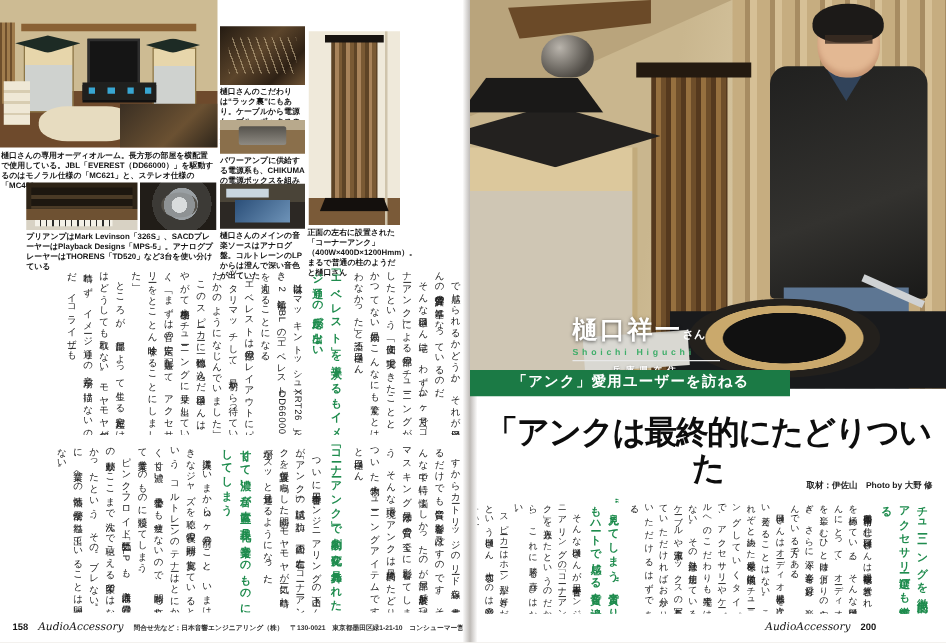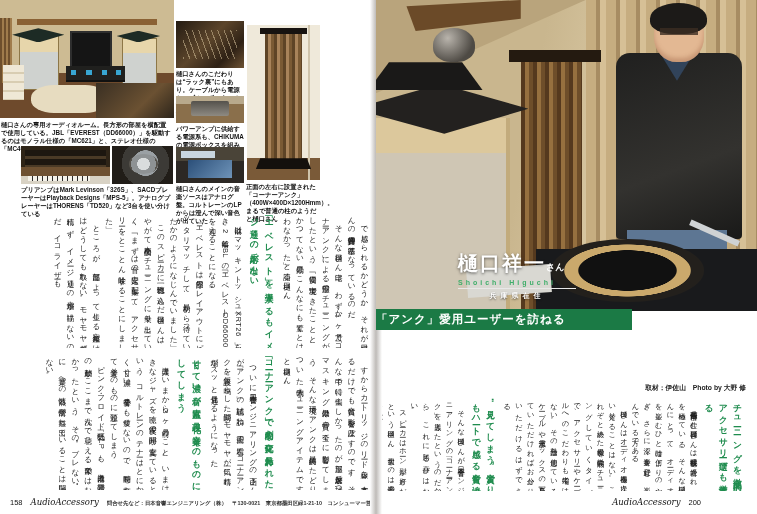--- a/index.html
+++ b/index.html
@@ -82,28 +82,28 @@
 
   
   #profile{left:462px;top:250px;width:130px;position:absolute;color:#fff;}
   #profile .nm{font-size:20px;font-weight:bold;letter-spacing:2px;text-shadow:0 1px 3px rgba(0,0,0,.6);}
   #profile .sfx{font-size:9px;font-weight:bold;}
   #profile .romaji{font-size:7px;letter-spacing:3px;color:#3fae6a;font-weight:bold;margin-top:2px;}
   #profile .rule{height:1px;background:#e8e8e8;margin:2px 0 2px 0;width:118px;}
   #profile .res{font-size:7px;font-weight:bold;letter-spacing:4px;text-align:center;width:118px;text-shadow:0 1px 2px rgba(0,0,0,.6);}
 
   
-  #kicker{left:376px;top:309px;width:256px;height:21px;background:#1b7a45;position:absolute;
-          color:#fff;font-size:11.5px;font-weight:bold;line-height:21px;box-sizing:border-box;letter-spacing:1px;}
+  #kicker{left:376px;top:296px;width:256px;height:21px;background:#1b7a45;position:absolute;
+          color:#fff;font-size:11.5px;font-weight:bold;line-height:21px;padding-left:34px;box-sizing:border-box;letter-spacing:1px;}
   #headline{left:380px;top:331px;width:373px;position:absolute;text-align:center;
             font-size:26px;font-weight:900;color:#0d0d0d;line-height:1.12;letter-spacing:-1px;font-family:"Liberation Sans","DejaVu Sans",sans-serif;}
   #byline{left:380px;top:383px;width:366px;position:absolute;text-align:right;font-size:6.8px;font-weight:bold;color:#222;}
 
   
-  .pagenum{font-size:7.5px;font-weight:normal;color:#111;}
+  .pagenum{font-size:7.5px;font-weight:bold;color:#111;}
   .maglogo{font-family:"DejaVu Serif","Liberation Serif",serif;font-style:italic;font-weight:normal;font-size:8.5px;color:#111;}
   #footer-left{left:10px;top:497px;position:absolute;display:flex;gap:8px;align-items:baseline;width:360px;}
   #footer-left .contact{font-size:5.4px;color:#333;font-weight:bold;white-space:nowrap;overflow:hidden;}
   #footer-right{right:10px;top:497px;position:absolute;display:flex;gap:8px;align-items:baseline;}
 </style>
 </head>
 <body>
 
 <div id="spread">
 
@@ -216,20 +216,21 @@
     <div id="profile" style="left:86px;">
       <span class="nm">樋口祥一</span><span class="sfx">さん</span>
       <div class="romaji">Shoichi Higuchi</div>
       <div class="rule"></div>
       <div class="res">兵庫県在住</div>
     </div>
 
     <div id="kicker" style="left:4px;">「アンク」愛用ユーザーを訪ねる</div>
 
     <div id="headline" style="left:8px;">
+      <div>「アンクは最終的にたどりついた</div>
     </div>
 
     <div id="byline" style="left:8px;">取材：伊佐山　Photo by 大野 修</div>
 
     <div class="vband" style="left:10px;top:398px;width:366px;height:93px;font-size:7.2px;line-height:1.62;">
         <span class="ghead">チューニングを徹底的に追求　アクセサリー選びも厳選する</span>
         <span class="seg">兵庫県西宮市に住む樋口祥一さんは眼鏡技研を経営され、毎日多忙を極めている。そんな樋口さんにとって、オーディオを楽しむひと時は何よりの安らぎ。さらに深く音楽を愛好し、楽しんでいる方である。</span>
         <span class="seg">樋口さんはオーディオ機器を次々に買い替えることはない。これぞと決めた愛機を徹底的にチューニングしていくタイプで、アクセサリーやケーブルへのこだわりも半端ではない。その熱意は使用しているケーブルや電源ボックスの写真を見ていただければお分かりいただけるはずである。</span>
         <span class="ghead">“見えてしまう”音質よりもハートで感じる音質を追求</span>
         <span class="seg">そんな樋口さんが日本音響エンジニアリングの「コーナーアンク」を導入したというのだから、これに勝る喜びはない。</span>

